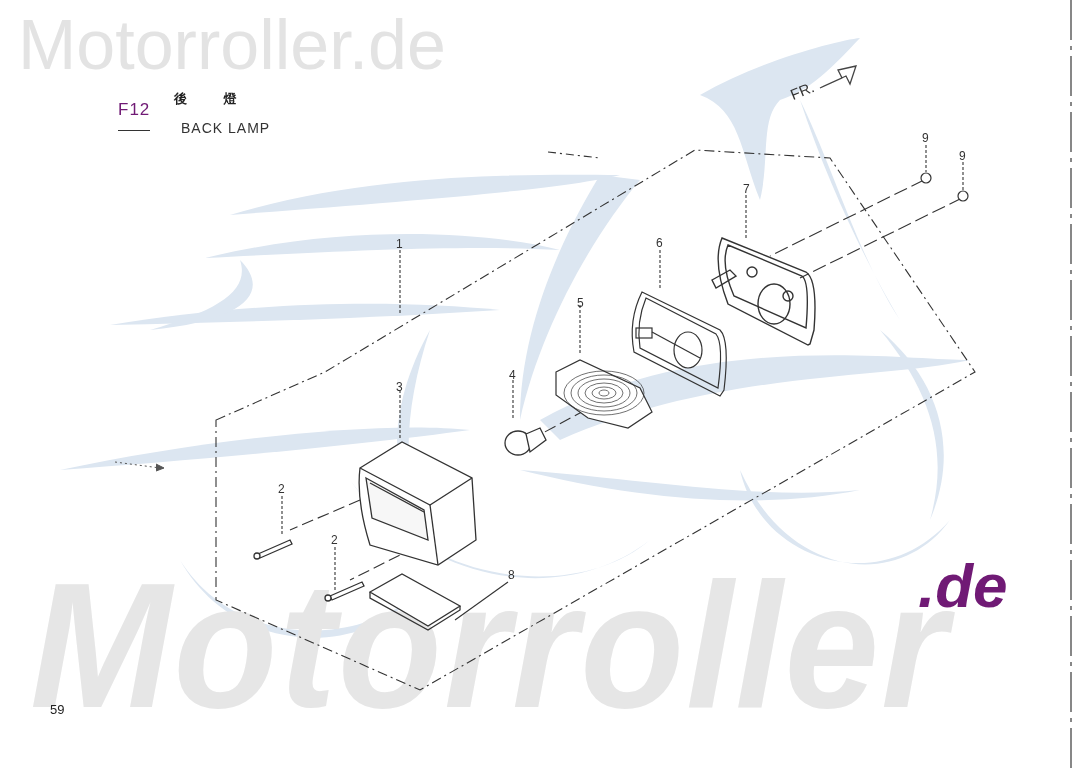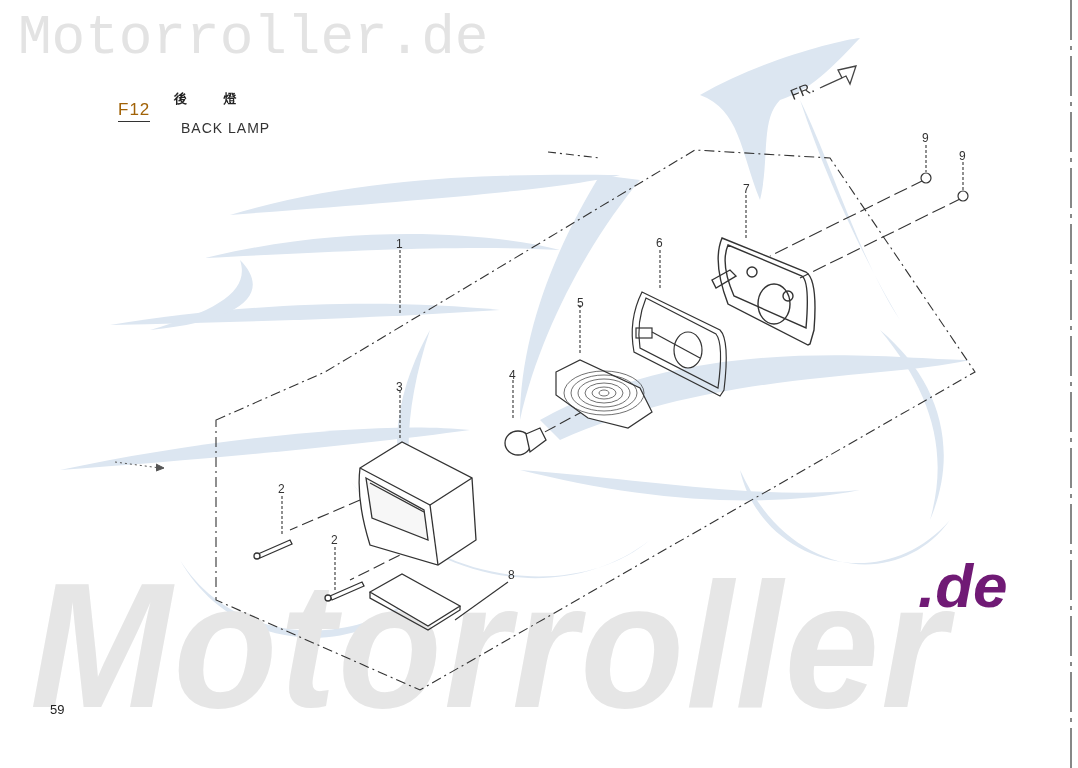--- a/index.html
+++ b/index.html
@@ -1,21 +1,21 @@
 <!DOCTYPE html>
 <html><head>
 <meta charset="utf-8">
 <style>
   html,body{margin:0;padding:0;background:#fff;}
   body{width:1078px;height:768px;position:relative;overflow:hidden;font-family:"Liberation Sans",sans-serif;}
   .layer{position:absolute;left:0;top:0;width:1078px;height:768px;}
-  .wm-top{position:absolute;left:18px;top:10px;font-size:56px;color:#e3e3e3;letter-spacing:0;font-family:Liberation Mono, monospace;line-height:1;}
+  .wm-top{position:absolute;left:18px;top:10px;font-size:70px;color:#e3e3e3;letter-spacing:0;font-family:Liberation Sans, sans-serif;line-height:1;}
   .wm-big{position:absolute;left:30px;top:560px;font-size:170px;font-weight:bold;font-style:italic;color:#e6e6e6;letter-spacing:2px;font-family:"Liberation Sans",sans-serif;line-height:1;transform:scaleY(1.05);}
   .wm-de{position:absolute;left:918px;top:555px;font-size:62px;font-weight:bold;font-style:italic;color:#701a75;font-family:"Liberation Sans",sans-serif;line-height:1;}
-  .fig-code{position:absolute;left:118px;top:100px;font-size:17px;color:#a16207;border-bottom:1.5px solid #333;padding-bottom:1px;font-family:"Liberation Sans",sans-serif;letter-spacing:1px;}
+  .fig-code{position:absolute;left:118px;top:100px;font-size:17px;color:#701a75;border-bottom:1.5px solid #333;padding-bottom:10px;font-family:"Liberation Sans",sans-serif;letter-spacing:1px;}
   .fig-cn{position:absolute;left:174px;top:90px;font-size:13px;color:#222;font-weight:bold;letter-spacing:16px;font-family:"DejaVu Sans",sans-serif;text-align:right;}
   .fig-en{position:absolute;left:181px;top:120px;font-size:14px;color:#333;letter-spacing:1px;font-family:"Liberation Sans",sans-serif;}
   .page-no{position:absolute;left:50px;top:702px;font-size:13px;color:#222;font-family:"Liberation Sans",sans-serif;}
   .callout{position:absolute;font-size:12px;color:#333;font-family:"Liberation Sans",sans-serif;}
   .fr{position:absolute;left:790px;top:82px;font-size:15px;color:#333;transform:rotate(-22deg);font-family:"Liberation Sans",sans-serif;}
 </style>
 </head>
 <body>
 
 <svg class="layer" viewBox="0 0 1078 768">

